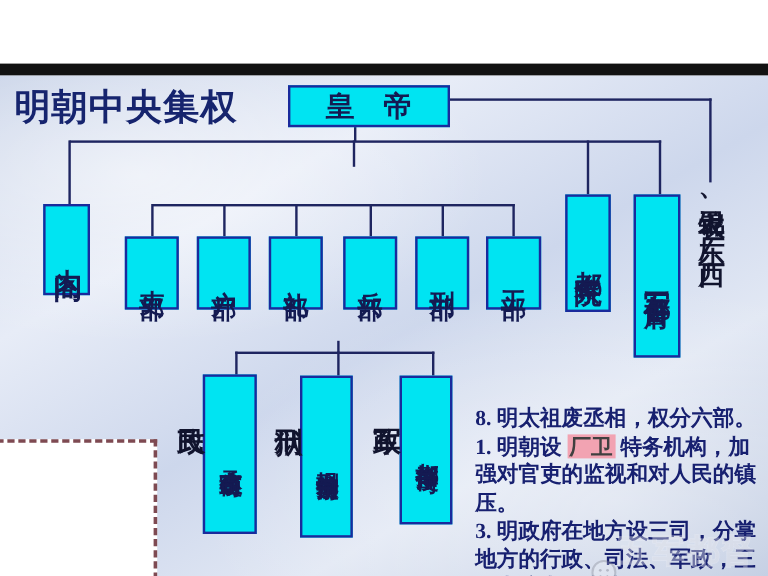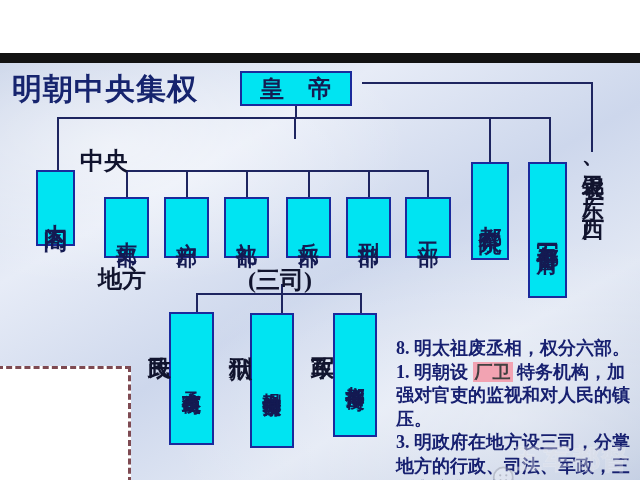--- a/index.html
+++ b/index.html
@@ -73,27 +73,24 @@
     <div class="v" style="left:246px; top:107px; height:27px;"></div>
     <div class="v" style="left:308px; top:107px; height:27px;"></div>
     <div class="v" style="left:368px; top:107px; height:27px;"></div>
     <div class="v" style="left:427px; top:107px; height:27px;"></div>
     <div class="v" style="left:281px; top:221px; height:10px;"></div>
     <div class="h" style="left:196px; top:230px; width:166px;"></div>
     <div class="v" style="left:196px; top:230px; height:20px;"></div>
     <div class="v" style="left:281px; top:230px; height:20px;"></div>
     <div class="v" style="left:360px; top:230px; height:20px;"></div>
 
-    <div class="box" style="left:240px; top:8px; width:112px; height:35px; font-size:24px;">
+    <div class="box" style="left:240px; top:8px; width:135px; height:35px; font-size:24px;">
       <span>皇　帝</span>
     </div>
 
-    <div class="lbl" style="left:80px;  top:82px;  font-size:24px;">中央</div>
-    <div class="lbl" style="left:98px;  top:200px; font-size:24px;">地方</div>
-    <div class="lbl" style="left:248px; top:201px; font-size:24px;">(三司)</div>
 
     <div class="box vbox" style="left:36px; top:107px; width:39px; height:76px; font-size:24px; letter-spacing:4px;">内阁</div>
 
     <div class="box vbox" style="left:104px; top:134px; width:45px; height:61px; font-size:21px; letter-spacing:3px;">吏部</div>
     <div class="box vbox" style="left:164px; top:134px; width:45px; height:61px; font-size:21px; letter-spacing:3px;">户部</div>
     <div class="box vbox" style="left:224px; top:134px; width:45px; height:61px; font-size:21px; letter-spacing:3px;">礼部</div>
     <div class="box vbox" style="left:286px; top:134px; width:45px; height:61px; font-size:21px; letter-spacing:3px;">兵部</div>
     <div class="box vbox" style="left:346px; top:134px; width:45px; height:61px; font-size:21px; letter-spacing:3px;">刑部</div>
     <div class="box vbox" style="left:405px; top:134px; width:46px; height:61px; font-size:21px; letter-spacing:3px;">工部</div>
 

